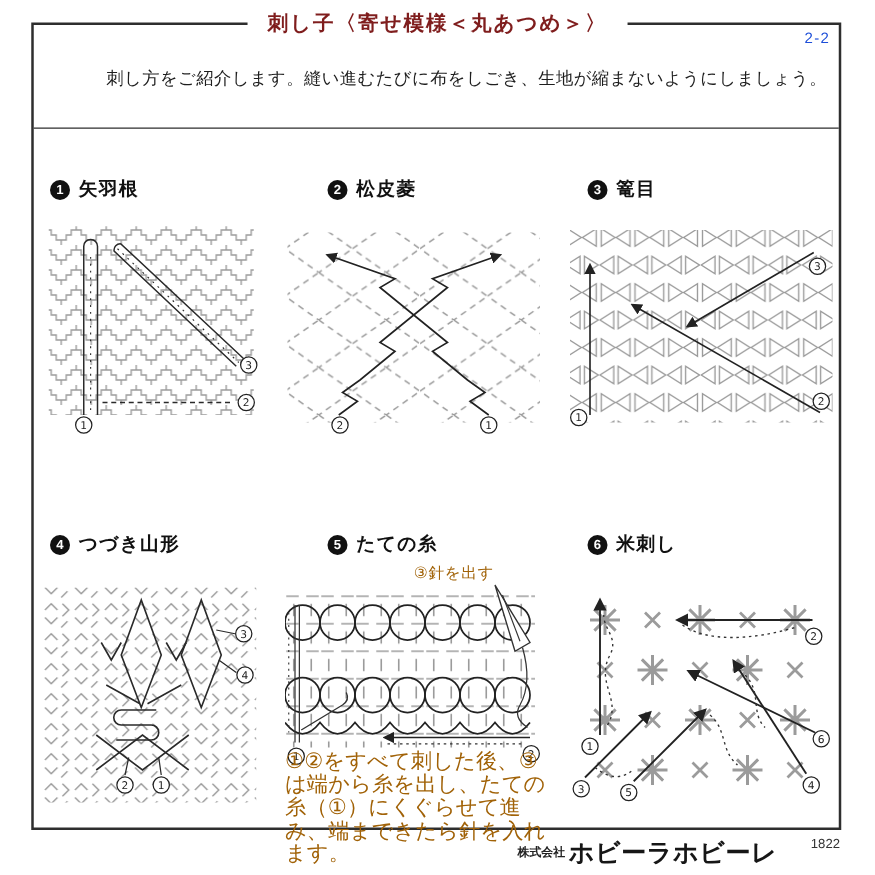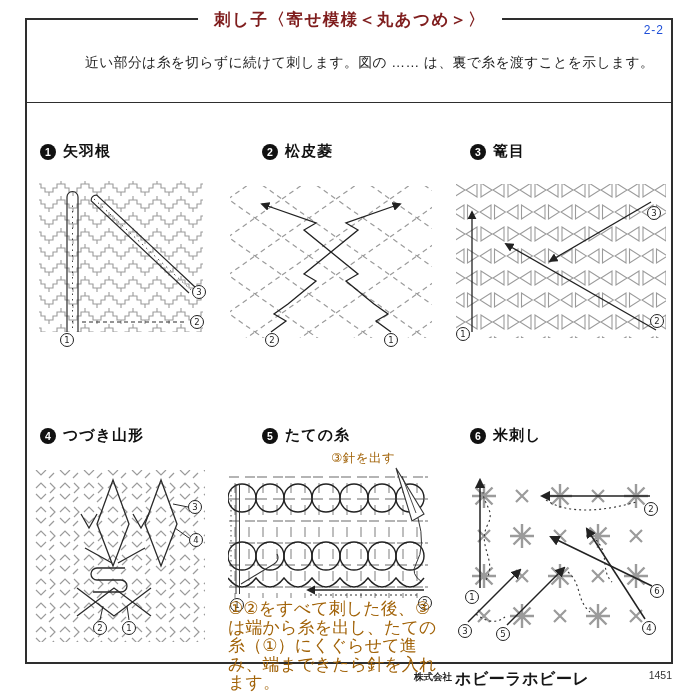--- a/index.html
+++ b/index.html
@@ -18,34 +18,34 @@
   .numdot{display:inline-block;width:16px;height:16px;border-radius:50%;background:#111;
           color:#fff;font-size:10.5px;font-weight:700;text-align:center;line-height:16px;}
   .sec-name{font-size:15px;font-weight:600;letter-spacing:1px;color:#111;}
   .diag{position:absolute;}
   .callout{position:absolute;left:331px;top:450px;font-size:12.5px;font-weight:400;
            letter-spacing:0.5px;color:#a16207;z-index:2;}
   .note{position:absolute;left:228px;top:600px;width:218px;font-size:17px;
         line-height:18.6px;letter-spacing:0.1px;color:#a16207;}
   .footer-co{position:absolute;left:414px;top:669px;white-space:nowrap;}
   .co-prefix{font-size:9.5px;vertical-align:4px;margin-right:3px;color:#222;font-weight:bold;}
-  .co-name{font-size:16px;font-weight:700;letter-spacing:0.5px;color:#161616;}
+  .co-name{font-size:20px;font-weight:700;letter-spacing:0.5px;color:#161616;}
   .sheet-code{position:absolute;right:28px;top:669px;font-size:10.5px;color:#333;}
   svg text.mk{font-family:"DejaVu Sans",sans-serif;font-size:8.5px;fill:#222;}
 </style>
 </head>
 <body>
 
 <div class="frame"></div>
 
 <div class="page-title">刺し子〈寄せ模様＜丸あつめ＞〉</div>
 <div class="page-num">2-2</div>
 
 <div class="intro">
-  <div>近い部分は糸を切らずに続けて刺します。図の …… は、裏で糸を渡すことを示します。</div>
+  <div>刺し方をご紹介します。縫い進むたびに布をしごき、生地が縮まないようにしましょう。</div>
 </div>
 <div class="rule"></div>
 
 <div class="sec-label" style="left:40px;top:142px;">
   <span class="numdot">1</span>
   <span class="sec-name">矢羽根</span>
 </div>
 <div class="sec-label" style="left:262px;top:142px;">
   <span class="numdot">2</span>
   <span class="sec-name">松皮菱</span>
@@ -289,13 +289,13 @@
     <circle cx="53" cy="174" r="6.5" fill="#fff" stroke="#222"></circle>
     <text class="mk" x="53" y="177" text-anchor="middle">5</text>
     <circle cx="207" cy="131" r="6.5" fill="#fff" stroke="#222"></circle>
     <text class="mk" x="207" y="134" text-anchor="middle">6</text>
   </g>
 </svg>
 
 <div class="footer-co">
   <span class="co-prefix">株式会社</span><span class="co-name">ホビーラホビーレ</span>
 </div>
-<div class="sheet-code">1451</div>
+<div class="sheet-code">1822</div>
 
 </body></html>

